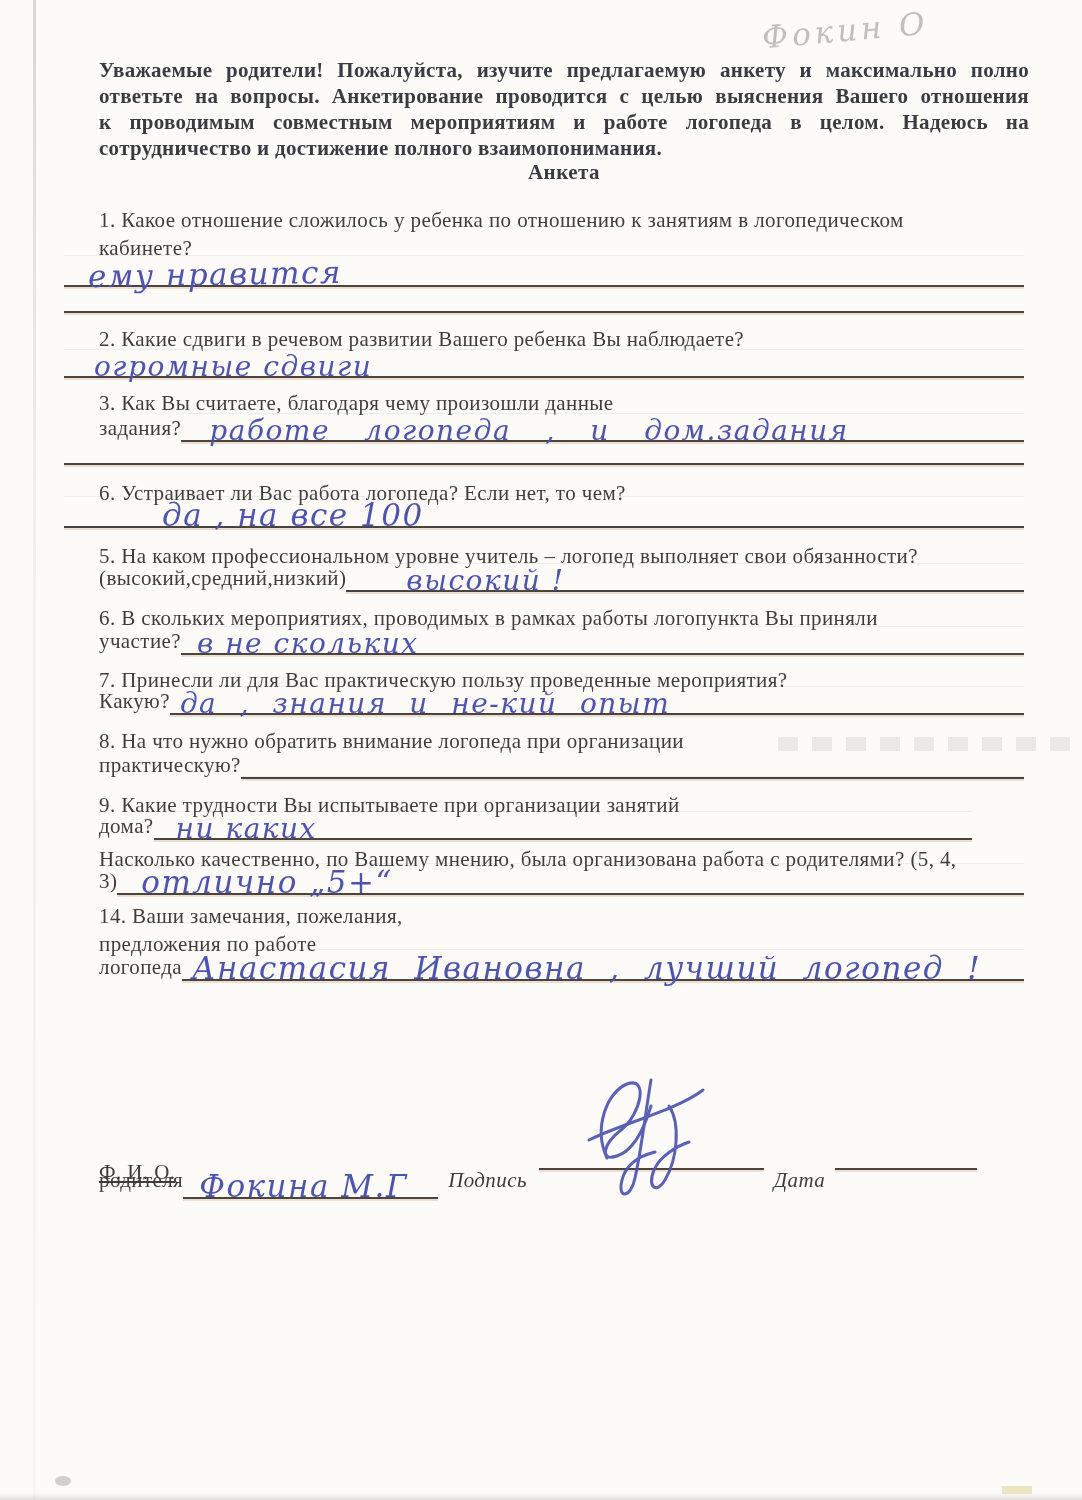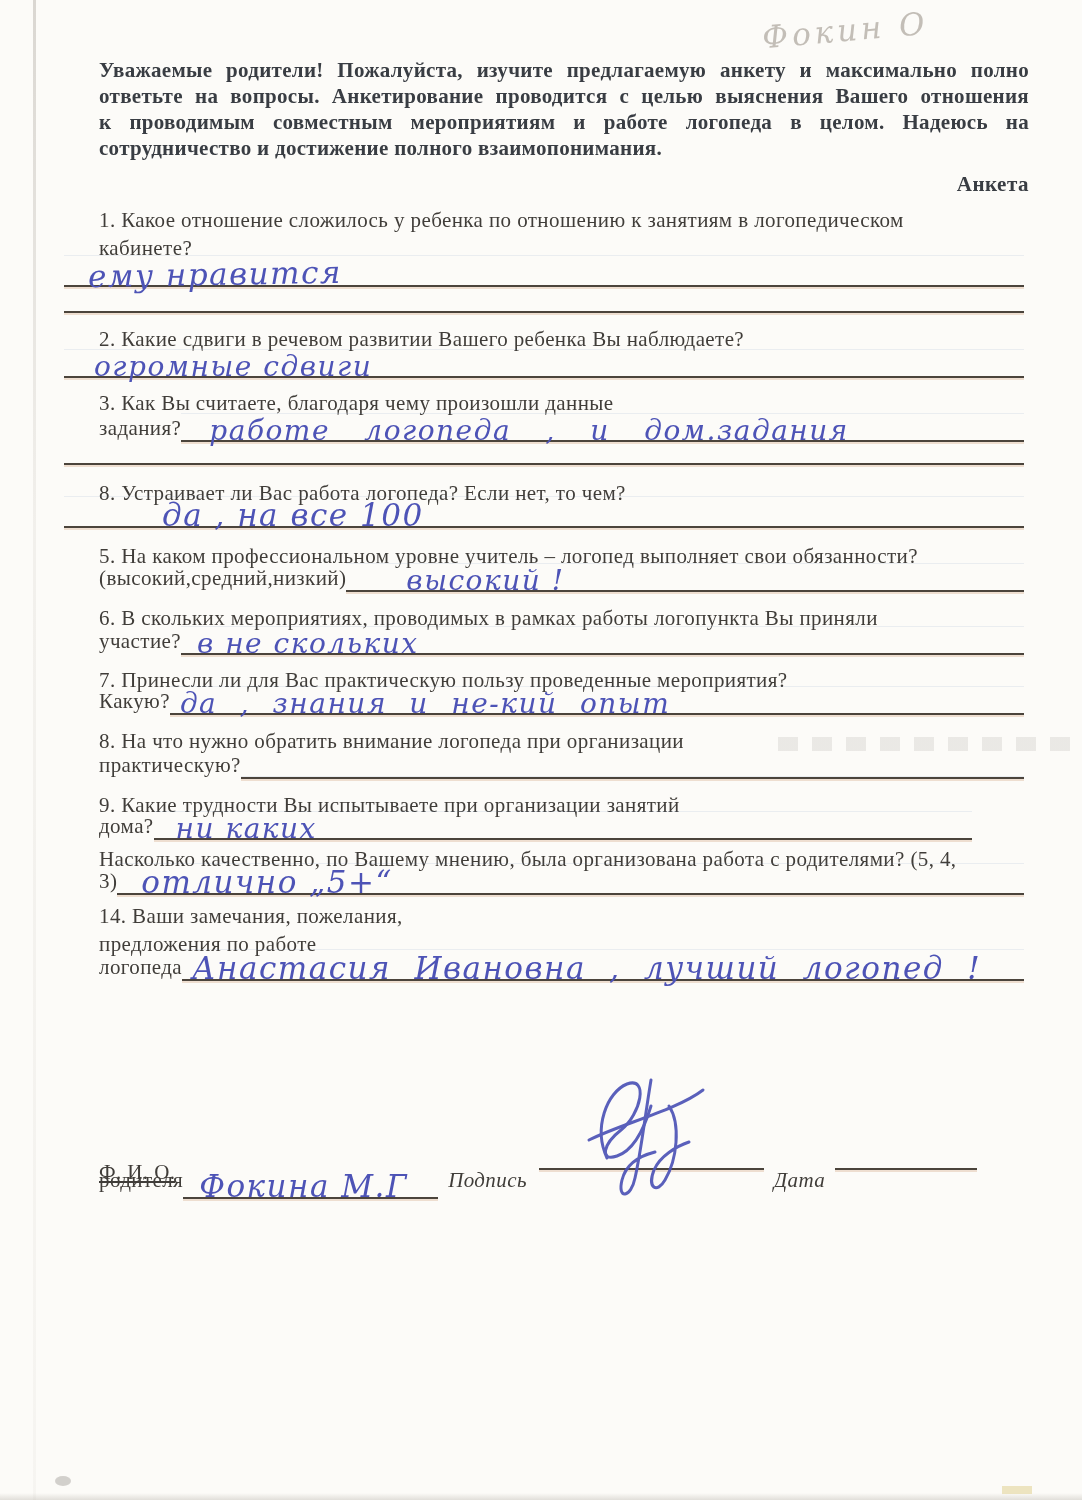--- a/index.html
+++ b/index.html
@@ -19,21 +19,21 @@
   .speck-a{position:absolute;left:55px;top:1476px;width:16px;height:10px;border-radius:50%;background:rgba(160,156,150,.45);}
   .speck-b{position:absolute;left:1002px;top:1486px;width:30px;height:8px;background:rgba(220,200,125,.45);}
   
   .pencil{position:absolute;left:762px;top:12px;
     font-family:"DejaVu Serif",serif;font-style:italic;font-size:31px;
     color:var(--pencil,#c3beb7);transform:rotate(-5deg);letter-spacing:4px;white-space:nowrap;}
   .intro-line{position:absolute;left:99px;width:930px;height:25px;line-height:25px;
     font-weight:bold;font-size:21px;color:#393d43;letter-spacing:.3px;
     text-align:justify;text-align-last:justify;white-space:normal;}
   .intro-line.last{text-align-last:left;}
-  .doc-title{position:absolute;left:99px;top:172px;width:930px;text-align:right;
+  .doc-title{position:absolute;left:99px;top:160px;width:930px;text-align:center;
     font-weight:bold;font-size:21px;color:#393d43;letter-spacing:.5px;}
   .qline{position:absolute;left:99px;font-size:21px;letter-spacing:.4px;white-space:nowrap;color:#403d39;}
   
   .ansrow{position:absolute;display:flex;align-items:flex-end;}
   .ansrow .prefix{font-size:21px;letter-spacing:.4px;white-space:nowrap;color:#403d39;padding-bottom:1px;flex:0 0 auto;}
   .ansline{flex:1 1 auto;border-bottom:2px solid #4b443c;
     box-shadow:0 2px 0 rgba(190,120,70,.22), 0 -1px 0 rgba(110,140,190,.12);
     display:flex;align-items:flex-end;min-width:0;}
   .blankline{position:absolute;border-bottom:2px solid #4b443c;
     box-shadow:0 2px 0 rgba(190,120,70,.22);height:0;}
@@ -94,21 +94,21 @@
 
   <div class="qline" style="top:391px">3. Как Вы считаете, благодаря чему произошли данные</div>
   <div class="ansrow" style="left:99px;right:58px;top:394px;height:48px">
     <span class="prefix">задания?</span>
     <div class="ansline">
       <span class="hw wide" style="margin-left:28px">работе логопеда , и дом.задания</span>
     </div>
   </div>
   <div class="blankline" style="left:64px;right:58px;top:463px"></div>
 
-  <div class="qline" style="top:481px">8. Устраивает ли Вас работа логопеда? Если нет, то чем?</div>
+  <div class="qline" style="top:481px">6. Устраивает ли Вас работа логопеда? Если нет, то чем?</div>
   <div class="ansrow" style="left:64px;right:58px;top:480px;height:48px">
     <div class="ansline">
       <span class="hw big" style="margin-left:98px">да , на все 100</span>
     </div>
   </div>
 
   <div class="qline" style="top:544px">5. На каком профессиональном уровне учитель – логопед выполняет свои обязанности?</div>
   <div class="ansrow" style="left:99px;right:58px;top:544px;height:48px">
     <span class="prefix">(высокий,средний,низкий)</span>
     <div class="ansline">

